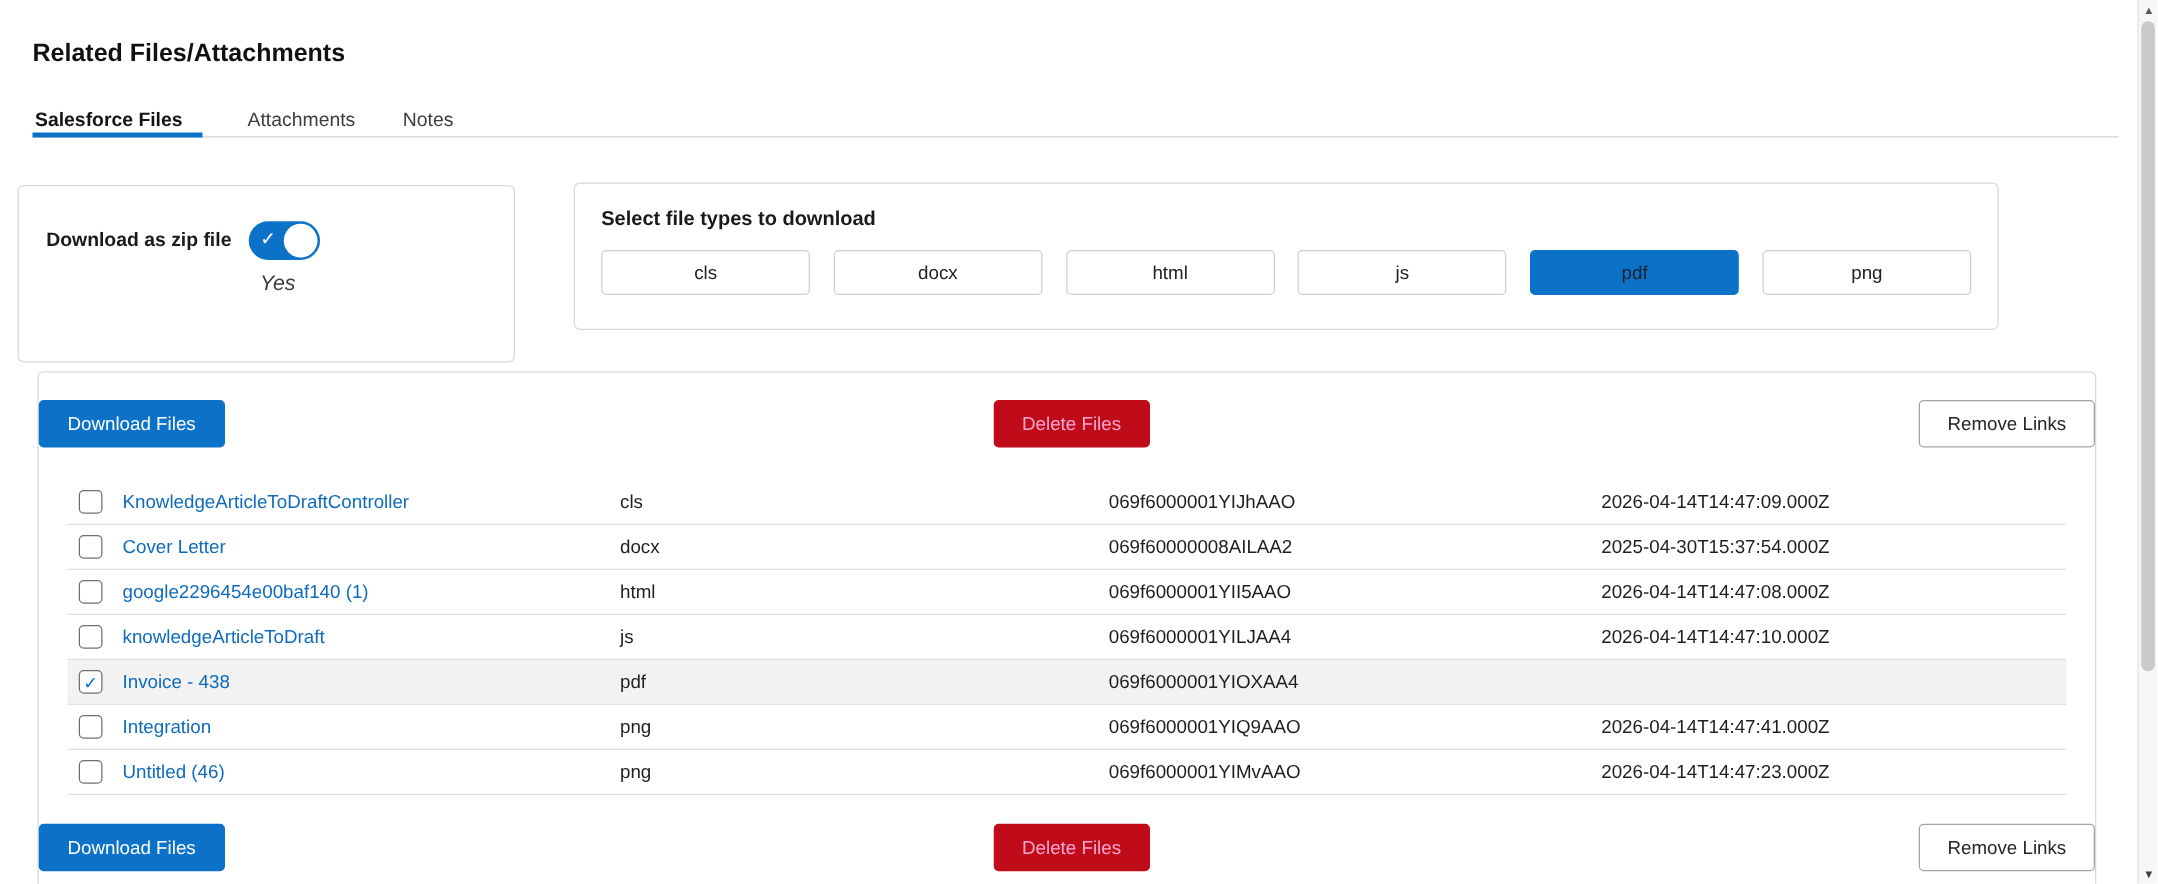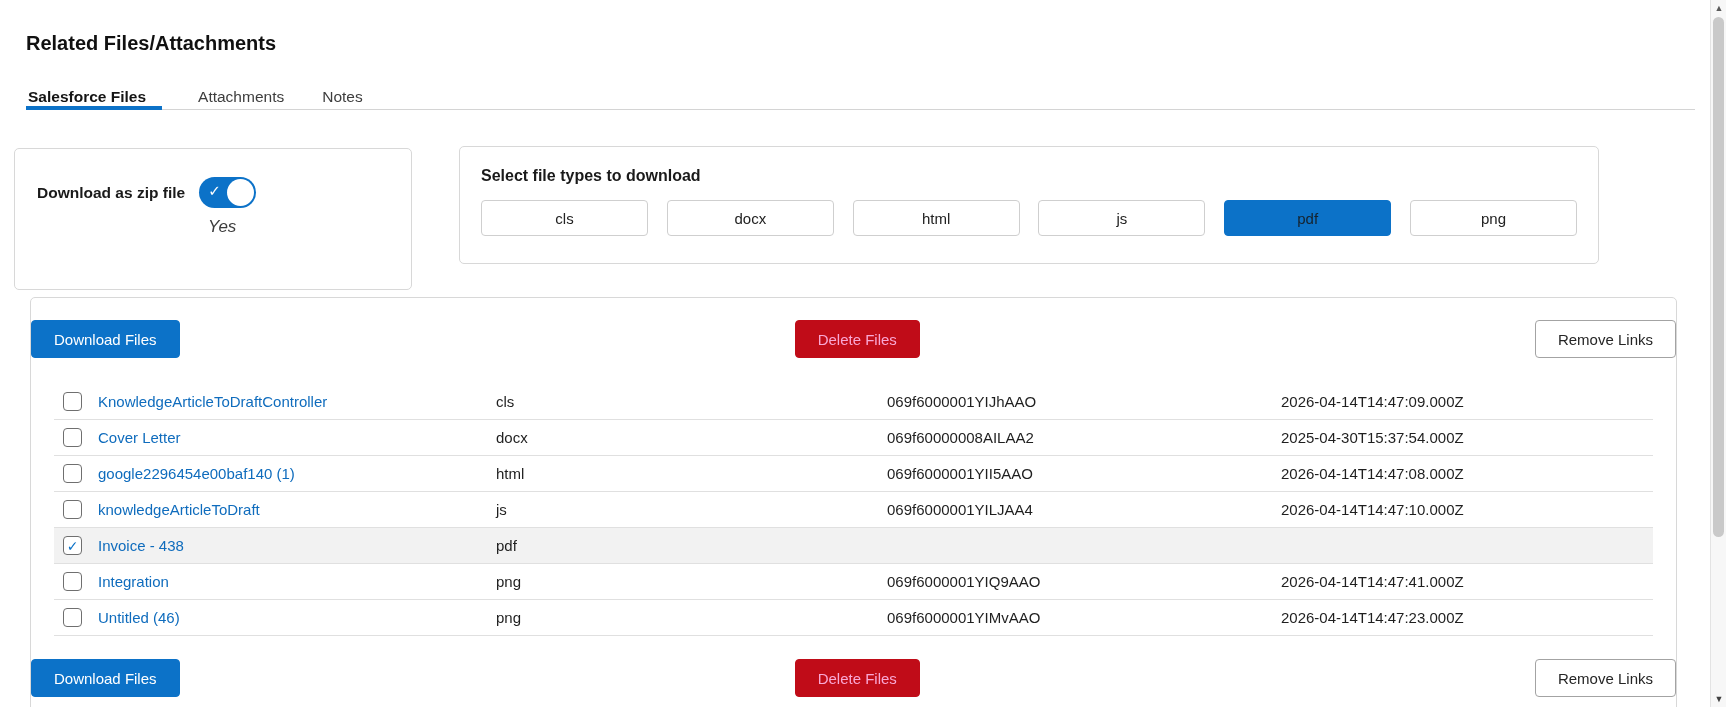--- a/index.html
+++ b/index.html
@@ -152,20 +152,21 @@
             <div class="tcell">js</div>
             <div class="tcell">069f6000001YILJAA4</div>
             <div class="tcell">2026-04-14T14:47:10.000Z</div>
           </div>
           <div class="grid trow checked">
             <div class="tcell first">
               <span class="cb">✓</span>
               <a class="link">Invoice - 438</a>
             </div>
             <div class="tcell">pdf</div>
+            <div class="tcell">069f6000001YIOXAA4</div>
           </div>
           <div class="grid trow">
             <div class="tcell first">
               <span class="cb"></span>
               <a class="link">Integration</a>
             </div>
             <div class="tcell">png</div>
             <div class="tcell">069f6000001YIQ9AAO</div>
             <div class="tcell">2026-04-14T14:47:41.000Z</div>
           </div>

